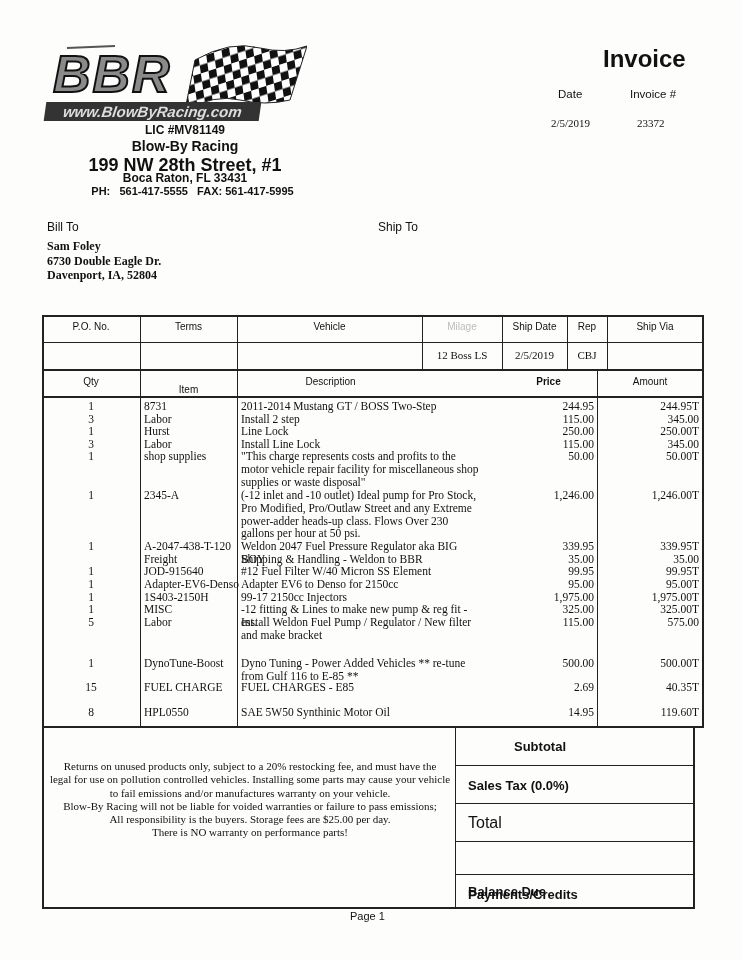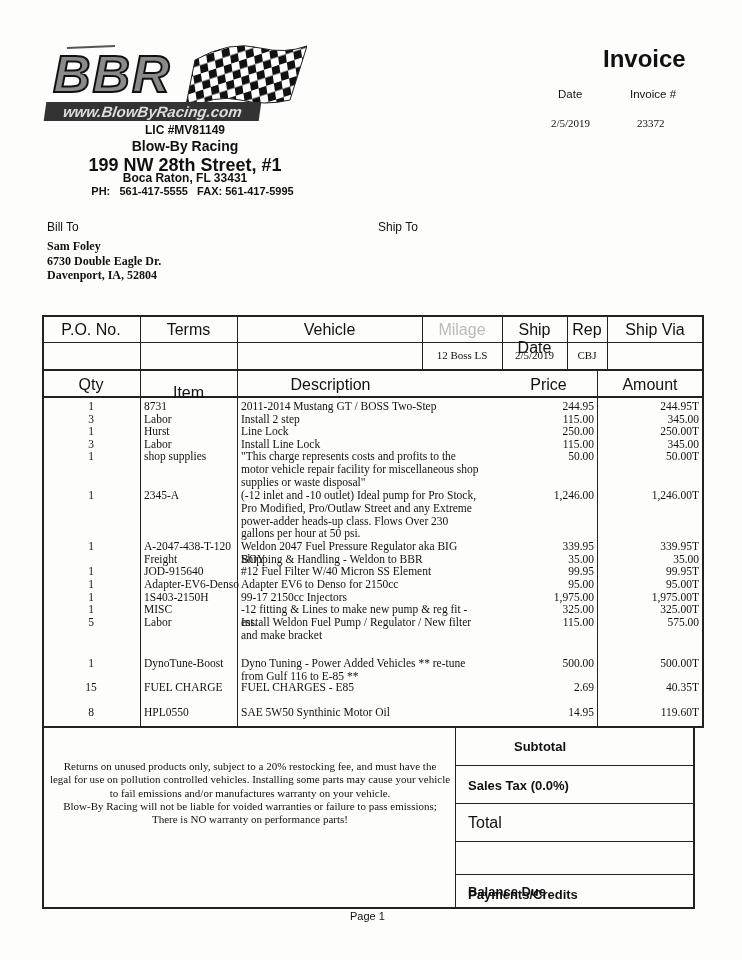--- a/index.html
+++ b/index.html
@@ -24,21 +24,21 @@
   #invno-lbl { left: 630px; top: 88px; font-size: 11.5px; }
   #date-val { left: 551px; top: 117px; font-size: 11px; }
   #invno-val { left: 637px; top: 117px; font-size: 11px; }
 
   #billto-lbl { left: 47px; top: 220px; font-size: 12px; }
   #shipto-lbl { left: 378px; top: 220px; font-size: 12px; }
   .bill-line { left: 47px; font-size: 12px; font-weight: bold; font-family: "Liberation Serif", serif; }
 
   
   .line { position: absolute; background: #222; }
-  .hcell { position: absolute; font-size: 16px; text-align: center; }
+  .hcell { position: absolute; font-size: 10px; text-align: center; }
   .vcell { position: absolute; font-size: 11px; text-align: center; font-family: "Liberation Serif", serif; }
 
   .row { position: absolute; font-family: "Liberation Serif", serif; font-size: 11.5px; line-height: 12.8px; }
   .qty { left: 42px; width: 98px; text-align: center; }
   .item { left: 144px; width: 94px; white-space: nowrap; }
   .desc { left: 241px; width: 243px; }
   .price { left: 480px; width: 114px; text-align: right; }
   .amt { left: 600px; width: 99px; text-align: right; }
   .faded { color: #bbb; }
 
@@ -118,21 +118,21 @@
   <div class="line" style="left:42px; top:396px; width:661px; height:2px;"></div>
   <div class="line" style="left:702px; top:369px; width:2px; height:359px;"></div>
   <div class="line" style="left:140px; top:369px; width:1px; height:358px;"></div>
   <div class="line" style="left:237px; top:369px; width:1px; height:358px;"></div>
   <div class="line" style="left:597px; top:369px; width:1px; height:358px;"></div>
   <div class="line" style="left:42px; top:726px; width:661px; height:2px;"></div>
 
   <div class="hcell" style="left:42px; top:376px; width:98px;">Qty</div>
   <div class="hcell" style="left:140px; top:384px; width:97px;">Item</div>
   <div class="hcell" style="left:237px; top:376px; width:187px;">Description</div>
-  <div class="hcell" style="left:500px; top:376px; width:97px;">Price</div>
+  <div class="hcell" style="left:500px; top:376px; width:97px;font-weight:bold;">Price</div>
   <div class="hcell" style="left:597px; top:376px; width:106px;">Amount</div>
 
   <div id="rows">
       <div class="row qty" style="top: 400px;">1</div>
       <div class="row item" style="top: 400px;">8731</div>
       <div class="row desc" style="top: 400px;">2011-2014 Mustang GT / BOSS Two-Step</div>
       <div class="row price" style="top: 400px;">244.95</div>
       <div class="row amt" style="top: 400px;">244.95T</div>
       <div class="row qty" style="top: 413px;">3</div>
       <div class="row item" style="top: 413px;">Labor</div>
@@ -212,20 +212,21 @@
     </div>
 </div>
 
 <div class="line" style="left:42px; top:727px; width:2px; height:181px;"></div>
 <div class="line" style="left:42px; top:907px; width:652px; height:2px;"></div>
 <div id="terms" class="abs">
     <div>Returns on unused products only, subject to a 20% restocking fee, and must have the</div>
     <div>legal for use on pollution controlled vehicles.  Installing some parts may cause your vehicle</div>
     <div>to fail emissions and/or manufactures warranty on your vehicle.</div>
     <div>Blow-By Racing will not be liable for voided warranties or failure to pass emissions;</div>
+    <div>All responsibility is the buyers. Storage fees are $25.00 per day.</div>
     <div>There is NO warranty on performance parts!</div>
   </div>
 
 <div>
   <div class="line" style="left:455px; top:727px; width:1px; height:180px;"></div>
   <div class="line" style="left:693px; top:727px; width:2px; height:182px;"></div>
   <div class="line" style="left:455px; top:765px; width:240px; height:1px;"></div>
   <div class="line" style="left:455px; top:803px; width:240px; height:1px;"></div>
   <div class="line" style="left:455px; top:841px; width:240px; height:1px;"></div>
   <div class="line" style="left:455px; top:874px; width:240px; height:1px;"></div>

